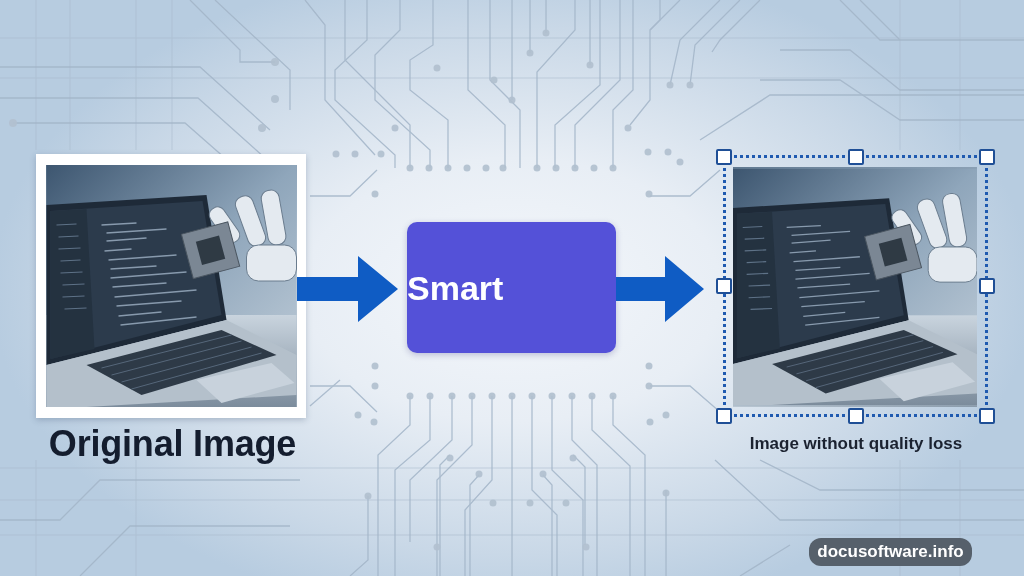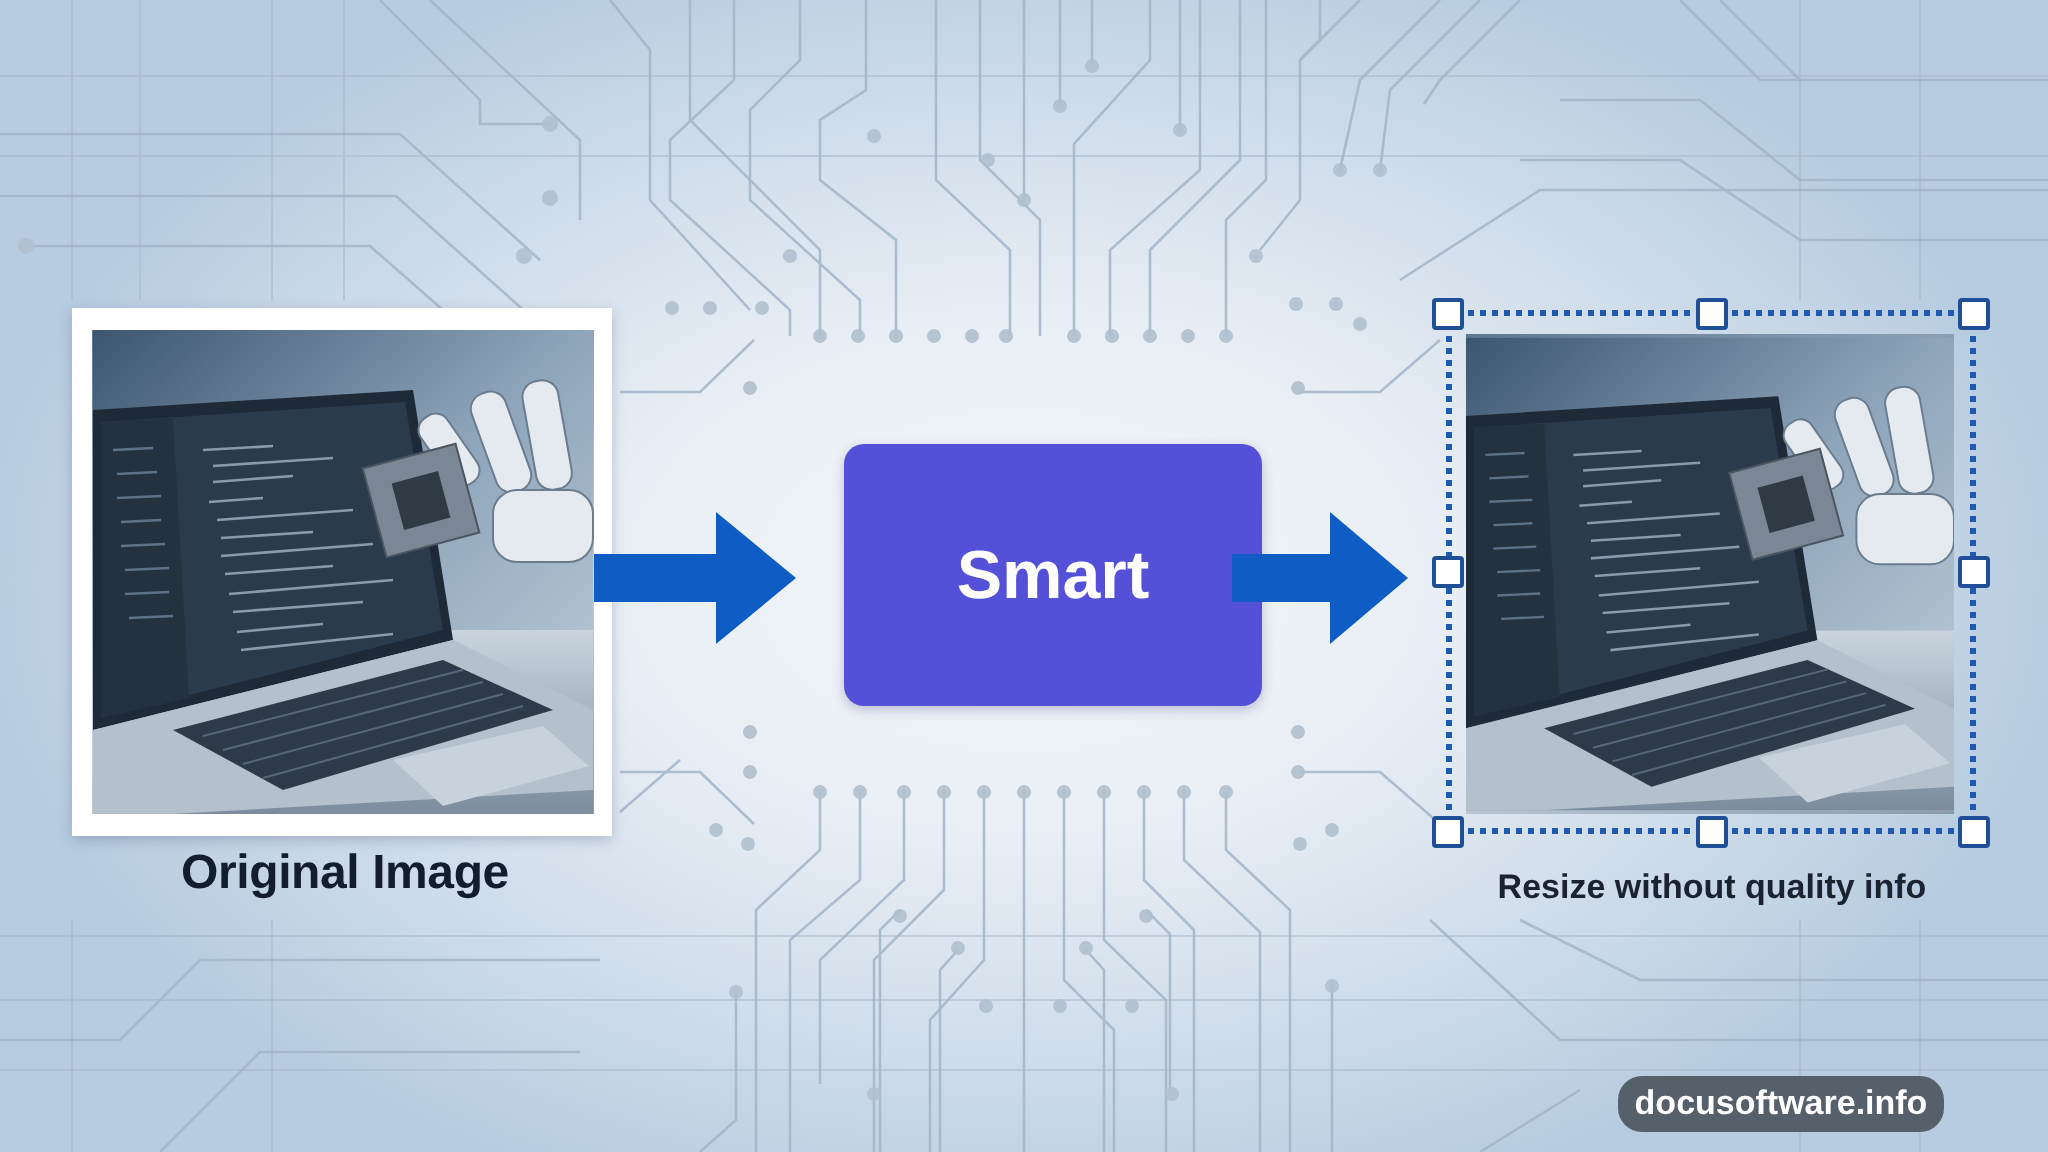--- a/index.html
+++ b/index.html
@@ -20,33 +20,33 @@
   .photo {
     position: absolute; overflow: hidden;
     background: linear-gradient(160deg, #5f7890 0%, #9fb3c6 40%, #c7d3de 65%, #8a9bab 100%);
   }
   .orig-frame .photo { left: 10px; top: 11px; width: 251px; height: 242px; }
 
   .photo svg { width: 100%; height: 100%; display: block; }
 
   .label-original {
     position: absolute; left: 40px; top: 423px; width: 265px; text-align: center;
-    font-size: 24px; font-weight: bold; color: #141d2e; letter-spacing: -0.2px;
+    font-size: 36px; font-weight: bold; color: #141d2e; letter-spacing: -0.2px;
   }
 
   
   .arrow { position: absolute; }
 
   
   .smart-box {
-    position: absolute; left: 422px; top: 222px; width: 209px; height: 131px;
+    position: absolute; left: 407px; top: 222px; width: 209px; height: 131px;
     background: #5451d8;
     border-radius: 10px;
     box-shadow: 0 2px 6px rgba(40,40,120,0.25);
-    display: flex; flex-direction: column; align-items: center; justify-content: center;
+    display: flex; flex-direction: column; justify-content: center;
     color: #ffffff;
   }
   .smart-box span {
     display: block; font-size: 34px; font-weight: bold; line-height: 40px;
   }
 
   
   .resized-wrap { position: absolute; left: 723px; top: 155px; width: 265px; height: 262px; }
   .resized-wrap .photo { left: 10px; top: 12px; width: 244px; height: 240px; }
   .dash-border {
@@ -377,17 +377,17 @@
   <div class="dash-border"></div>
   <div class="handle" style="left:-7px; top:-6px;"></div>
   <div class="handle" style="left:125px; top:-6px;"></div>
   <div class="handle" style="left:256px; top:-6px;"></div>
   <div class="handle" style="left:-7px; top:123px;"></div>
   <div class="handle" style="left:256px; top:123px;"></div>
   <div class="handle" style="left:-7px; top:253px;"></div>
   <div class="handle" style="left:125px; top:253px;"></div>
   <div class="handle" style="left:256px; top:253px;"></div>
 </div>
-<div class="label-resize">Resize without quality info</div>
+<div class="label-resize">Image without quality loss</div>
 
 <div class="watermark">
   <span>docusoftware.info</span>
 </div>
 
 </body></html>

